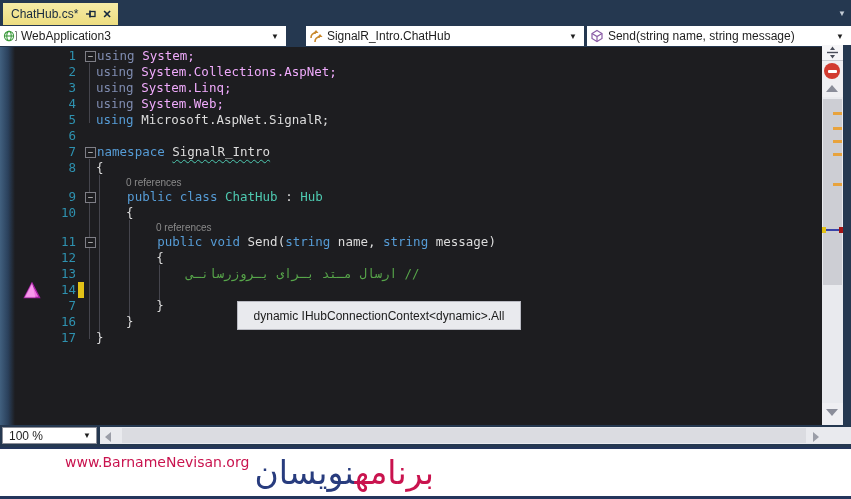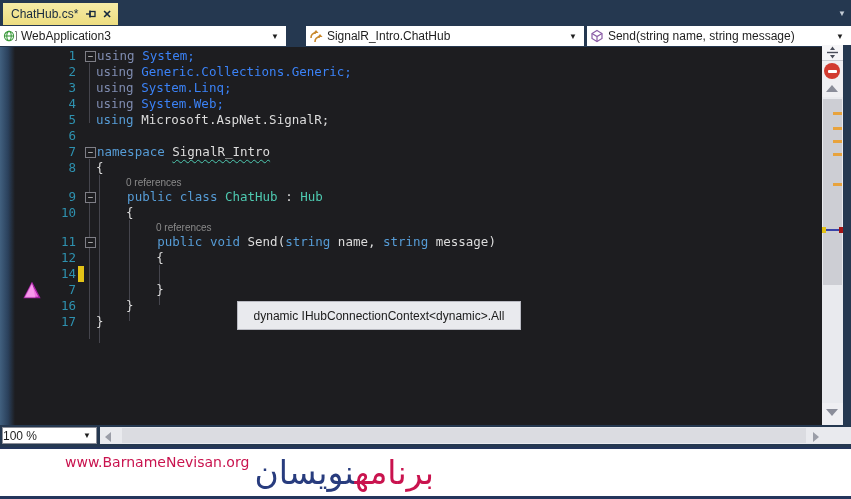--- a/index.html
+++ b/index.html
@@ -39,21 +39,21 @@
   .ln{width:20px;text-align:right;color:#2E91AF;flex:none;}
   .chg{width:6px;margin-left:2px;flex:none;}
   .chg.on{background:#E3C217;}
   .body{flex:1;display:flex;min-width:0;}
   .cur .body{outline:1px solid #80808a;outline-offset:-1px;}
   .fold{width:12px;flex:none;text-align:center;color:#CFCFCF;font-size:9px;line-height:9px;}
   .fold.on{border:1px solid #7e7e86;width:9px;height:9px;margin:3px 1px 0 1px;background:#1D1D20;}
   .code{flex:1;}
   .sg-k{color:#569CD6;}
   .sg-kd{color:#7F8CB0;}
-  .sg-d{color:#3b82f6;}
+  .sg-d{color:#f0abfc;}
   .sg-w{color:#DCDCDC;}
   .sg-t{color:#4EC9B0;}
   .sg-c{color:#57A64A;}
   .sg-u{color:#DCDCDC;text-decoration:underline wavy #4EC9B0 1px;text-underline-offset:3px;}
   .sg-e{color:#DCDCDC;text-decoration:underline wavy #F14C4C 1px;text-underline-offset:3px;}
   .caret{display:inline-block;width:0;height:13px;border-left:1px solid #E6E6E6;vertical-align:-2px;}
   .glyph-triangle{position:absolute;left:23px;top:235px;z-index:3;}
   .tooltip{position:absolute;left:237px;top:254px;width:284px;height:29px;z-index:6;
       background:#E9EAEE;border:1px solid #B9BAC2;box-sizing:border-box;
       display:flex;align-items:center;justify-content:center;
@@ -74,21 +74,21 @@
   .vs-thumb{position:absolute;left:1px;top:2px;width:19px;height:186px;background:#CDCED4;}
   .vs-mark{position:absolute;right:1px;width:9px;height:3px;background:#E8A33D;}
   .vs-caretline{position:absolute;left:0;width:21px;height:2px;top:132px;background:#3943A8;}
   .vs-caret-y{position:absolute;left:0;top:130px;width:4px;height:6px;background:#E3C217;}
   .vs-caret-r{position:absolute;right:0;top:130px;width:4px;height:6px;background:#A31515;}
 
   
   .statusrow{position:absolute;left:0;top:425px;width:851px;height:22px;background:#253850;}
   .zoom-combo{position:absolute;left:2px;top:2px;width:95px;height:17px;background:#FFFFFF;
       border:1px solid #8E9099;box-sizing:border-box;display:flex;align-items:center;}
-  .zoom-label{flex:1;font-size:12px;color:#1E1E1E;padding-left:0;}
+  .zoom-label{flex:1;font-size:12px;color:#1E1E1E;padding-left:6px;}
   .zoom-arrow{font-size:8px;color:#1E1E1E;padding-right:5px;}
   .hs-track{position:absolute;left:100px;right:0;top:2px;height:17px;background:#E9EAEE;}
   .hs-thumb{position:absolute;left:22px;right:45px;top:1px;height:15px;background:#DBDCE1;}
   .hs-left,.hs-right{position:absolute;top:5px;width:0;height:0;}
   .hs-left{left:5px;border-top:5px solid transparent;border-bottom:5px solid transparent;border-right:6px solid #9B9EA8;}
   .hs-right{right:32px;border-top:5px solid transparent;border-bottom:5px solid transparent;border-left:6px solid #9B9EA8;}
 
   
   .banner{position:absolute;left:0;top:447px;width:851px;height:52px;background:#FFFFFF;
       border-top:2px solid #24365C;box-sizing:border-box;}
@@ -163,33 +163,34 @@
     <div class="left-strip"></div>
 
     <div class="guide" style="left:89px;top:16px;height:60px;"></div>
     <div class="guide" style="left:89px;top:112px;height:180px;"></div>
     <div class="guide" style="left:99px;top:128px;height:168px;"></div>
     <div class="guide" style="left:129px;top:173px;height:101px;"></div>
     <div class="guide" style="left:159px;top:218px;height:40px;"></div>
 
     <div class="code-lines">
         <div class="crow"><span class="ln">1</span><span class="chg"></span><span class="body"><span class="fold on">−</span><span class="code"><span class="sg-kd">using</span><span class="sg-d"> System;</span></span></span></div>
-        <div class="crow"><span class="ln">2</span><span class="chg"></span><span class="body"><span class="fold"></span><span class="code"><span class="sg-kd">using</span><span class="sg-d"> Generic.Collections.Generic;</span></span></span></div>
+        <div class="crow"><span class="ln">2</span><span class="chg"></span><span class="body"><span class="fold"></span><span class="code"><span class="sg-kd">using</span><span class="sg-d"> System.Collections.AspNet;</span></span></span></div>
         <div class="crow"><span class="ln">3</span><span class="chg"></span><span class="body"><span class="fold"></span><span class="code"><span class="sg-kd">using</span><span class="sg-d"> System.Linq;</span></span></span></div>
         <div class="crow"><span class="ln">4</span><span class="chg"></span><span class="body"><span class="fold"></span><span class="code"><span class="sg-kd">using</span><span class="sg-d"> System.Web;</span></span></span></div>
         <div class="crow"><span class="ln">5</span><span class="chg"></span><span class="body"><span class="fold"></span><span class="code"><span class="sg-k">using</span><span class="sg-w"> Microsoft.AspNet.SignalR;</span></span></span></div>
         <div class="crow"><span class="ln">6</span><span class="chg"></span><span class="body"><span class="fold"></span><span class="code"></span></span></div>
         <div class="crow"><span class="ln">7</span><span class="chg"></span><span class="body"><span class="fold on">−</span><span class="code"><span class="sg-k">namespace</span><span class="sg-w"> </span><span class="sg-u">SignalR_Intro</span></span></span></div>
         <div class="crow"><span class="ln">8</span><span class="chg"></span><span class="body"><span class="fold"></span><span class="code"><span class="sg-w">{</span></span></span></div>
         <div class="crow lens"><span class="lenstxt" style="margin-left: 70px;">0 references</span></div>
         <div class="crow"><span class="ln">9</span><span class="chg"></span><span class="body"><span class="fold on">−</span><span class="code"><span class="sg-w">    </span><span class="sg-k">public</span><span class="sg-w"> </span><span class="sg-k">class</span><span class="sg-w"> </span><span class="sg-t">ChatHub</span><span class="sg-w"> : </span><span class="sg-t">Hub</span></span></span></div>
         <div class="crow"><span class="ln">10</span><span class="chg"></span><span class="body"><span class="fold"></span><span class="code"><span class="sg-w">    {</span></span></span></div>
         <div class="crow lens"><span class="lenstxt" style="margin-left: 100px;">0 references</span></div>
         <div class="crow"><span class="ln">11</span><span class="chg"></span><span class="body"><span class="fold on">−</span><span class="code"><span class="sg-w">        </span><span class="sg-k">public</span><span class="sg-w"> </span><span class="sg-k">void</span><span class="sg-w"> Send(</span><span class="sg-k">string</span><span class="sg-w"> name, </span><span class="sg-k">string</span><span class="sg-w"> message)</span></span></span></div>
         <div class="crow"><span class="ln">12</span><span class="chg"></span><span class="body"><span class="fold"></span><span class="code"><span class="sg-w">        {</span></span></span></div>
+        <div class="crow"><span class="ln">13</span><span class="chg"></span><span class="body"><span class="fold"></span><span class="code"><span class="sg-w">            </span><span class="sg-c">ارسال مـتد بـرای بـروزرسانـی //</span></span></span></div>
         <div class="crow cur"><span class="ln">14</span><span class="chg on"></span></div>
         <div class="crow"><span class="ln">7</span><span class="chg"></span><span class="body"><span class="fold"></span><span class="code"><span class="sg-w">        }</span></span></span></div>
         <div class="crow"><span class="ln">16</span><span class="chg"></span><span class="body"><span class="fold"></span><span class="code"><span class="sg-w">    }</span></span></span></div>
         <div class="crow"><span class="ln">17</span><span class="chg"></span><span class="body"><span class="fold"></span><span class="code"><span class="sg-w">}</span></span></span></div>
       </div>
 
     <svg class="glyph-triangle" width="18" height="17" viewBox="0 0 18 17">
       <polygon points="9,1 16.5,15.5 1.5,15.5" fill="#EE6FE0" stroke="#A21DA0" stroke-width="1.4"></polygon>
       <polygon points="9,1 12.5,15.5 1.5,15.5" fill="#F9A6EF" opacity="0.75"></polygon>
     </svg>

